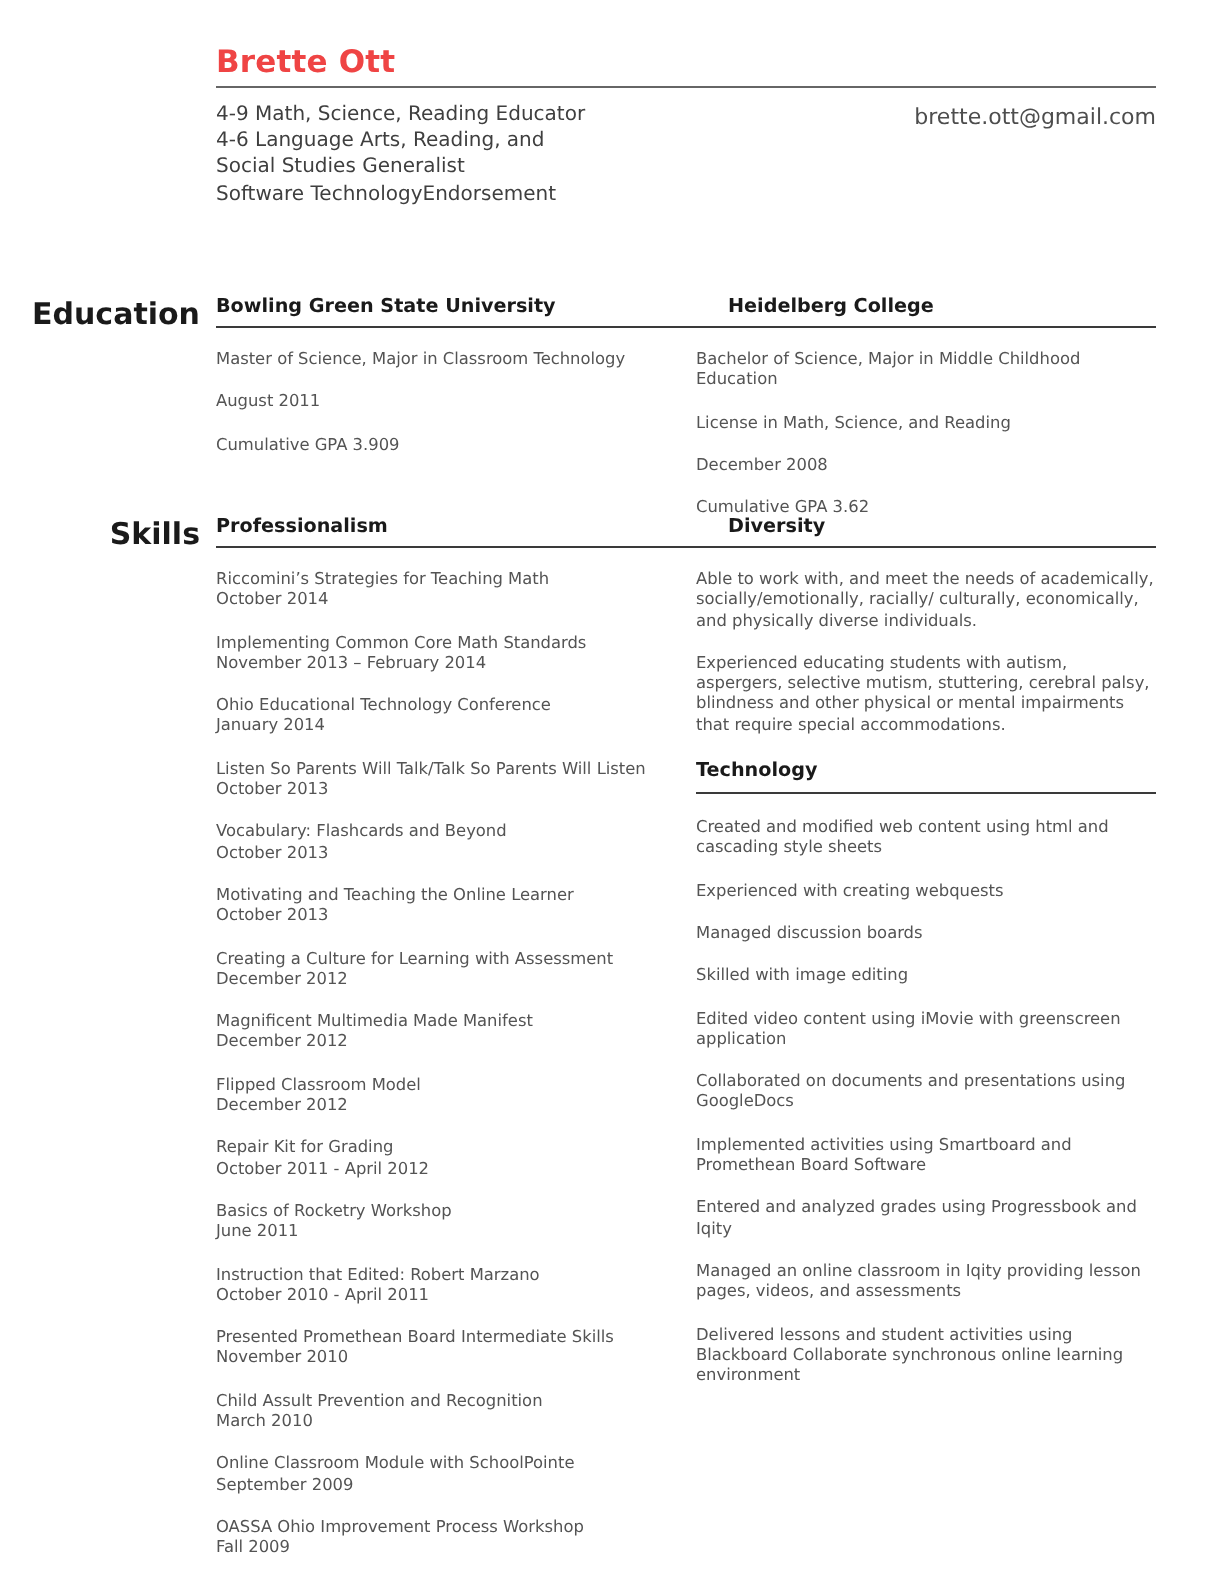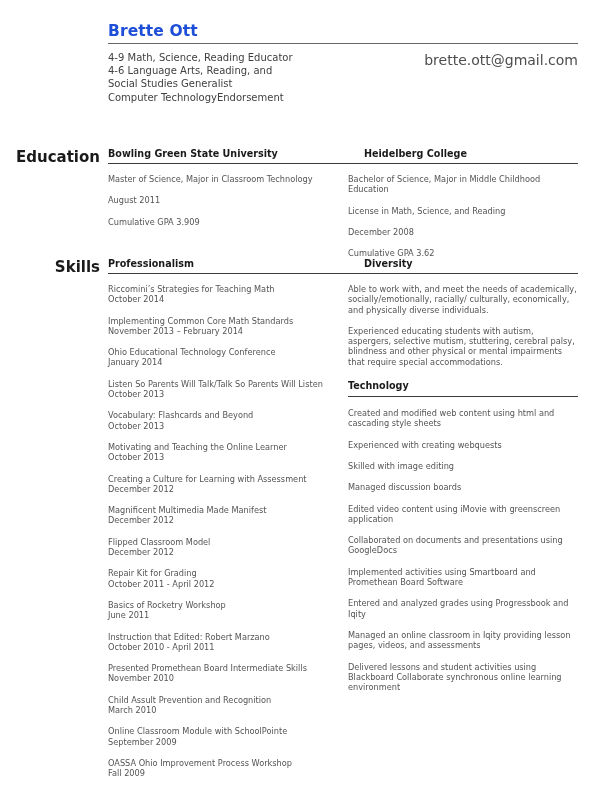--- a/index.html
+++ b/index.html
@@ -26,21 +26,21 @@
   
   .header {
     position: absolute;
     left: 108px;
     top: 22px;
     width: 470px;
   }
   .name {
     font-size: 15.5px;
     font-weight: bold;
-    color: #1d4ed8;
+    color: #ef4444;
     letter-spacing: 0.1px;
     line-height: 19px;
     margin: 0;
     padding-bottom: 2px;
   }
   .name-rule {
     border-bottom: 1.6px solid #666666;
     width: 470px;
     margin-top: 0px;
   }
@@ -53,21 +53,21 @@
     font-size: 10px;
     line-height: 13.2px;
     color: #3f3f3f;
     width: 330px;
   }
   .titles div { white-space: nowrap; }
   .email {
     position: absolute;
     right: 0px;
     top: 1px;
-    font-size: 14px;
+    font-size: 11px;
     color: #4d4d4d;
   }
 
   
   .section {
     position: absolute;
     left: 0;
     width: 612px;
   }
   .sec-education { top: 148px; }
@@ -149,21 +149,21 @@
 <div class="page">
 
   <div class="header">
     <div class="name">Brette Ott</div>
     <div class="name-rule"></div>
     <div class="header-body">
       <div class="titles">
         <div>4-9 Math, Science, Reading Educator</div>
         <div>4-6 Language Arts, Reading, and</div>
         <div>Social Studies Generalist</div>
-        <div>Computer TechnologyEndorsement</div>
+        <div>Software TechnologyEndorsement</div>
       </div>
       <div class="email">brette.ott@gmail.com</div>
     </div>
   </div>
 
   <div class="section sec-education">
     <div class="side-label">Education</div>
     <div class="cols">
 
       <div class="colhead-row">
@@ -284,22 +284,22 @@
         <div class="col right">
           <div class="item">Able to work with, and meet the needs of academically, socially/emotionally, racially/ culturally, economically, and physically diverse individuals.</div>
           <div class="item">Experienced educating students with autism, aspergers, selective mutism, stuttering, cerebral palsy, blindness and other physical or mental impairments that require special accommodations.</div>
 
           <div class="subhead-row">
             <div class="subhead">Technology</div>
           </div>
 
           <div class="item">Created and modified web content using html and cascading style sheets</div>
           <div class="item">Experienced with creating webquests</div>
+          <div class="item">Managed discussion boards</div>
           <div class="item">Skilled with image editing</div>
-          <div class="item">Managed discussion boards</div>
           <div class="item">Edited video content using iMovie with greenscreen application</div>
           <div class="item">Collaborated on documents and presentations using GoogleDocs</div>
           <div class="item">Implemented activities using Smartboard and Promethean Board Software</div>
           <div class="item">Entered and analyzed grades using Progressbook and Iqity</div>
           <div class="item">Managed an online classroom in Iqity providing lesson pages, videos, and assessments</div>
           <div class="item">Delivered lessons and student activities using Blackboard Collaborate synchronous online learning environment</div>
         </div>
 
       </div>
     </div>

